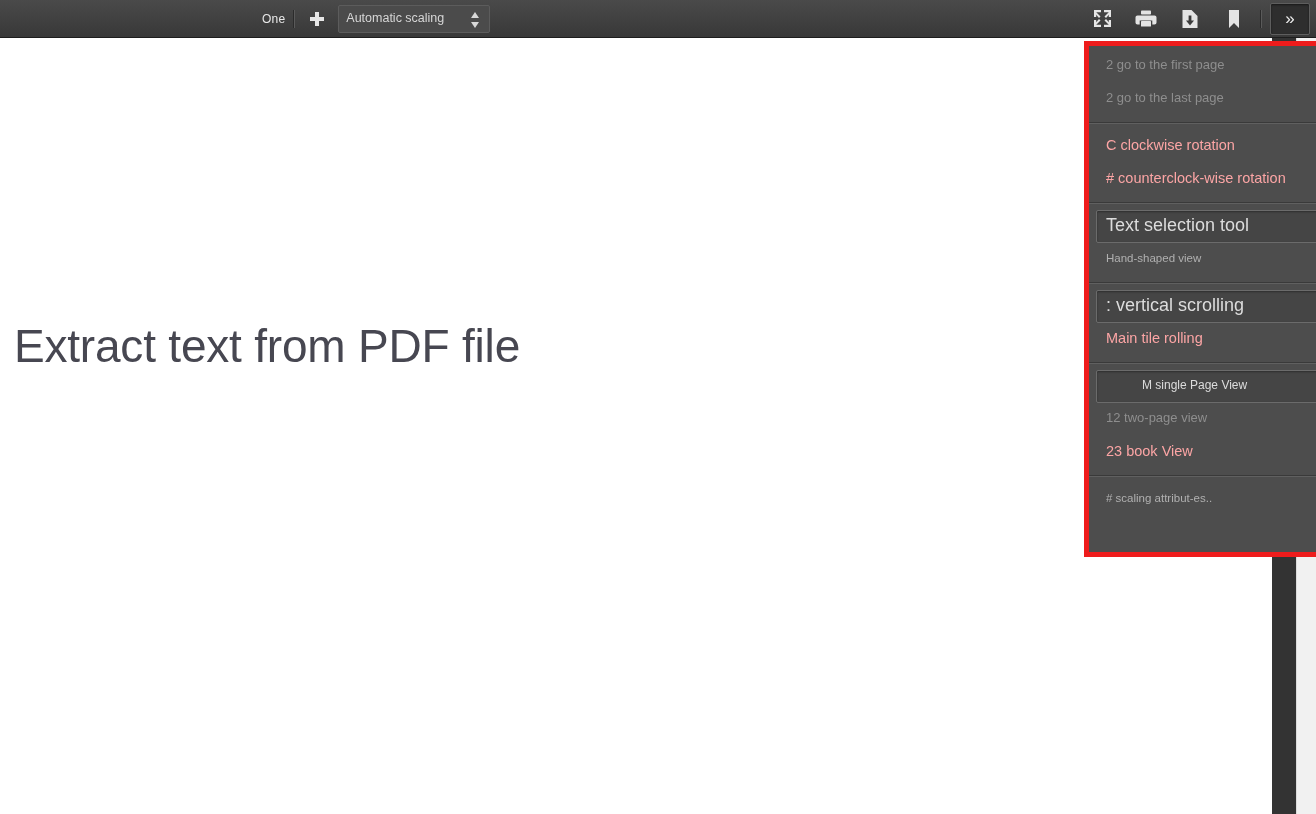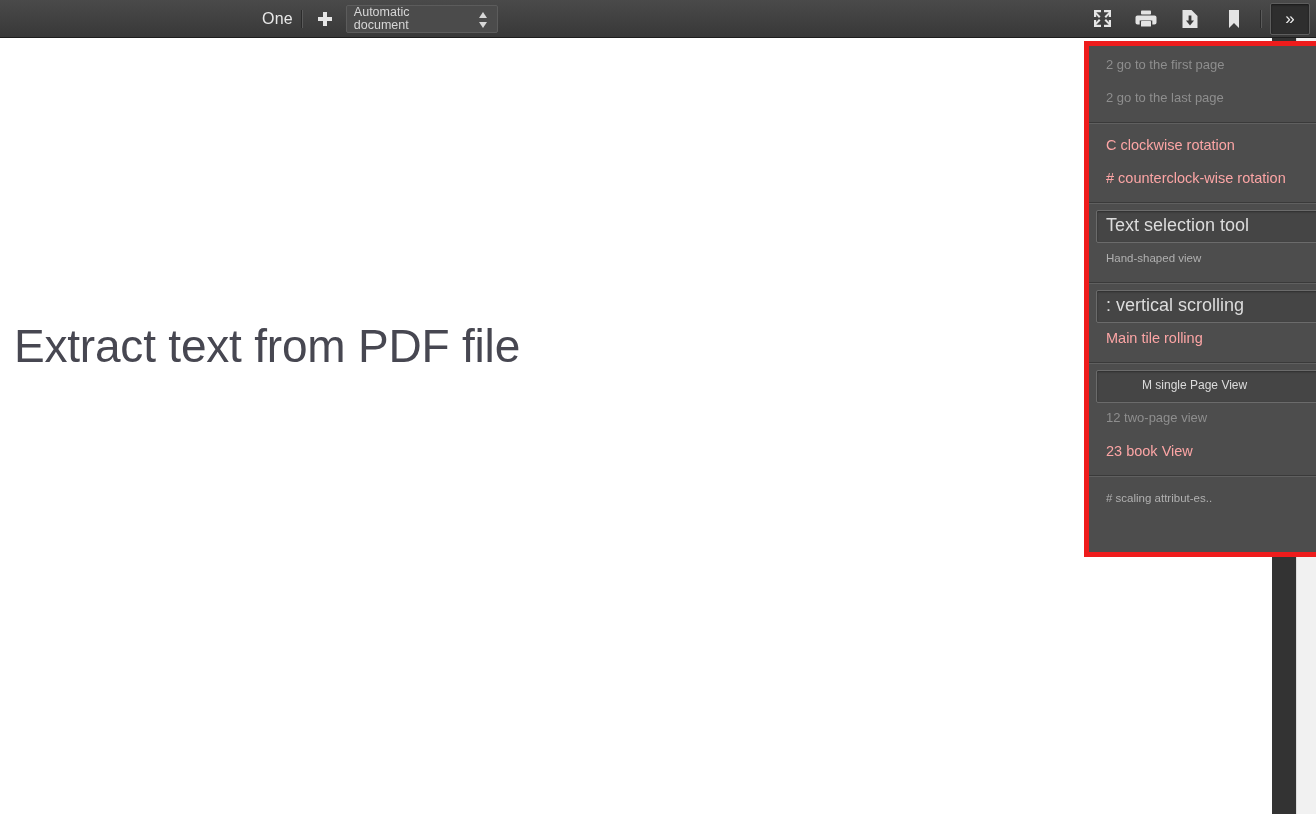--- a/index.html
+++ b/index.html
@@ -35,21 +35,21 @@
     position: absolute;
     left: 262px;
     top: 0;
     height: 37px;
     display: flex;
     align-items: center;
   }
 
   .zoom-label {
     color: #e8e8e8;
-    font-size: 16px;
+    font-size: 12px;
     letter-spacing: .2px;
     margin-right: 6px;
     user-select: none;
   }
 
   .tb-sep {
     width: 1px;
     height: 18px;
     background: #2b2b2b;
     border-right: 1px solid #5a5a5a;
@@ -258,21 +258,21 @@
 
   <div class="toolbar">
 
     <div class="tb-center">
       <span class="zoom-label">One</span>
       <div class="tb-sep"></div>
       <div class="icon-btn">
         <span class="plus-glyph"></span>
       </div>
       <div class="scale-select">
-        <span class="scale-text">Automatic document</span>
+        <span class="scale-text">Automatic scaling</span>
         <span class="spinner">
           <span class="up"></span>
             <span class="dn"></span>
         </span>
       </div>
     </div>
 
     <div class="tb-right">
 
       <div class="icon-btn">

